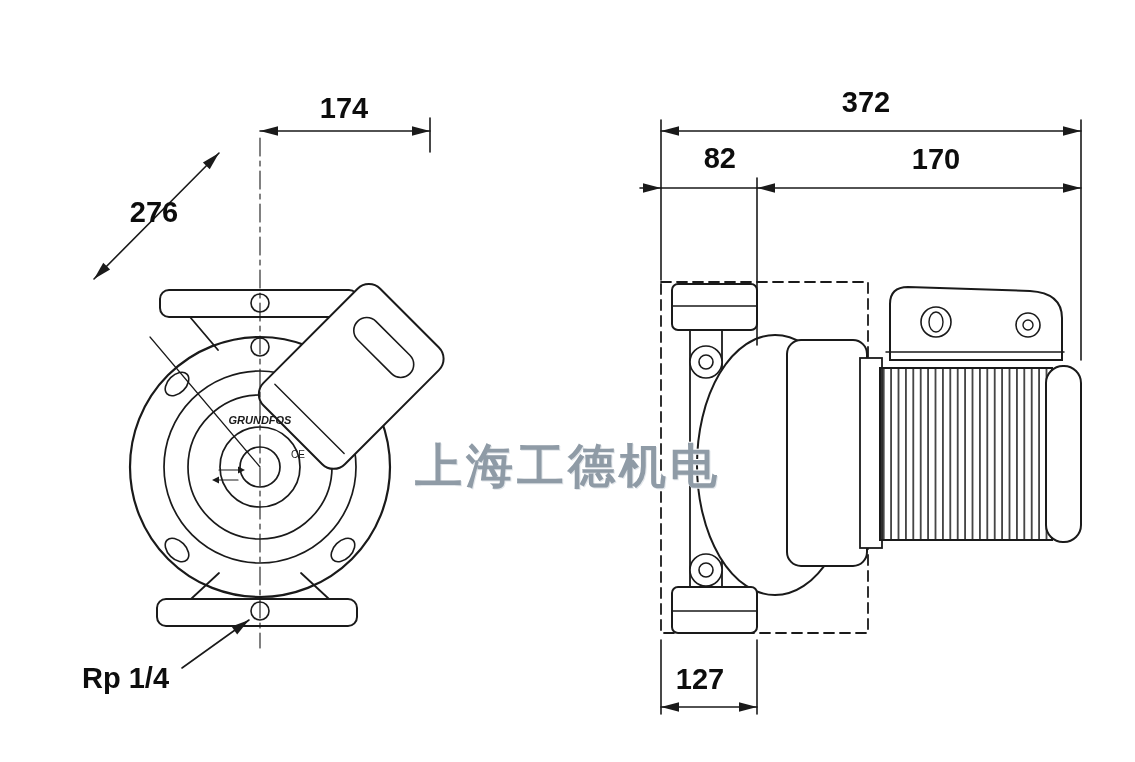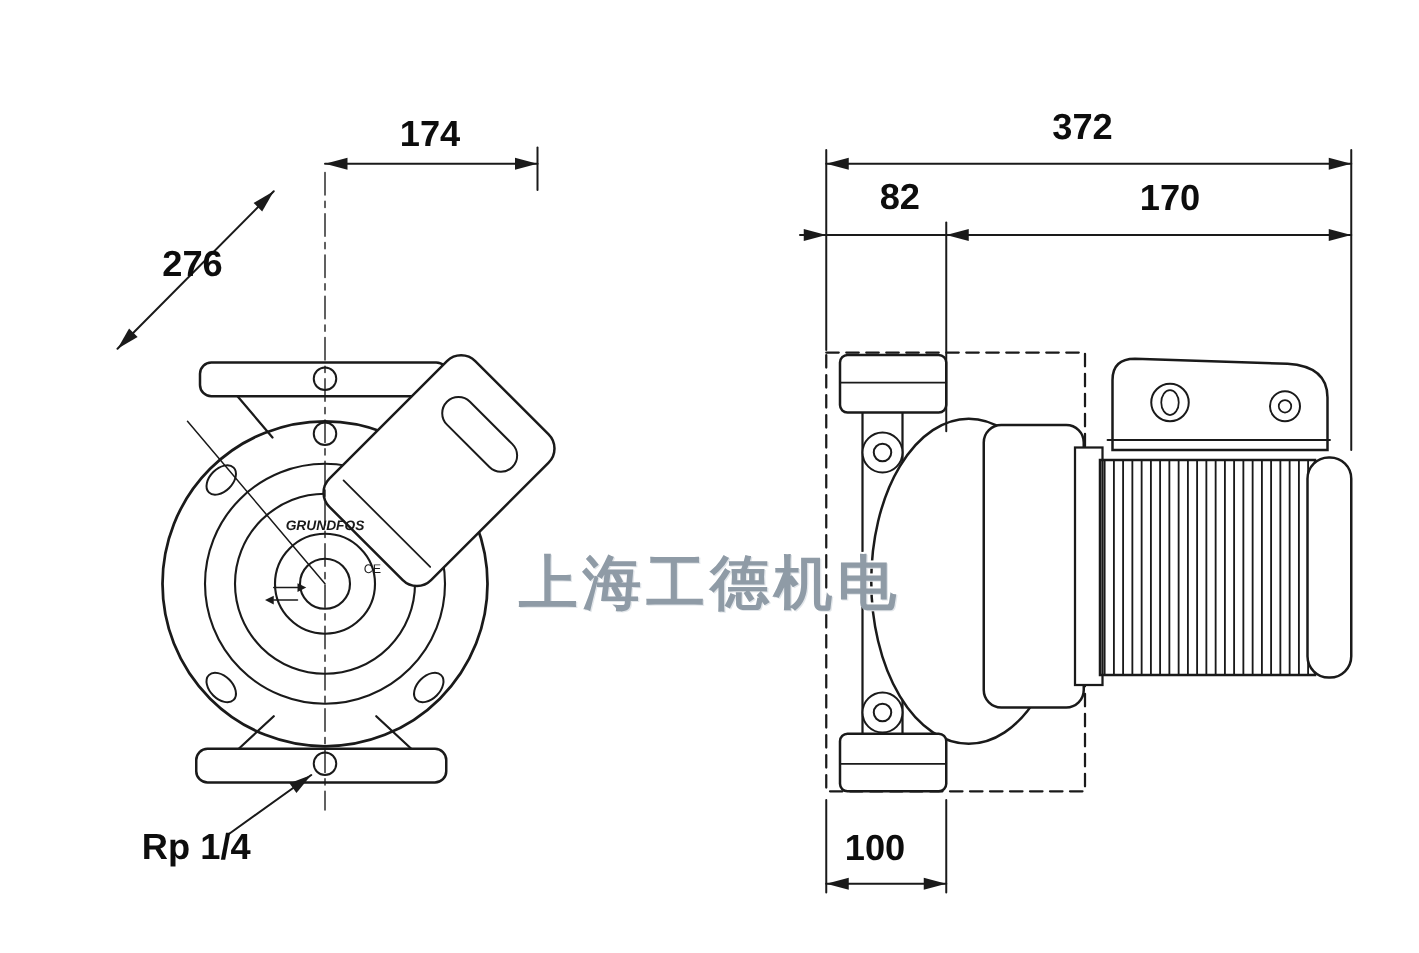--- a/index.html
+++ b/index.html
@@ -173,25 +173,25 @@
         <line x1="757" y1="640" x2="757" y2="714"></line>
         <line x1="661" y1="707" x2="757" y2="707" marker-start="url(#arr)" marker-end="url(#arr)"></line>
       </g>
     </g>
   </svg>
 
   <div class="dim" style="left:299px; top:94px; width:90px;">174</div>
 
   <div class="dim" style="left:109px; top:198px; width:90px;">276</div>
 
-  <div class="dim dim-left" style="left:82px; top:664px; width:150px;text-align:center;">Rp 1/4</div>
+  <div class="dim dim-left" style="left:82px; top:664px; width:150px;">Rp 1/4</div>
 
   <div class="dim" style="left:821px; top:88px; width:90px;">372</div>
 
   <div class="dim" style="left:676px; top:144px; width:60px;text-align:right;">82</div>
 
   <div class="dim" style="left:891px; top:145px; width:90px;">170</div>
 
-  <div class="dim" style="left:655px; top:665px; width:90px;">100</div>
+  <div class="dim" style="left:655px; top:665px; width:90px;">127</div>
 
   <div class="watermark">上海工德机电</div>
 
 </div>
 
 </body></html>

